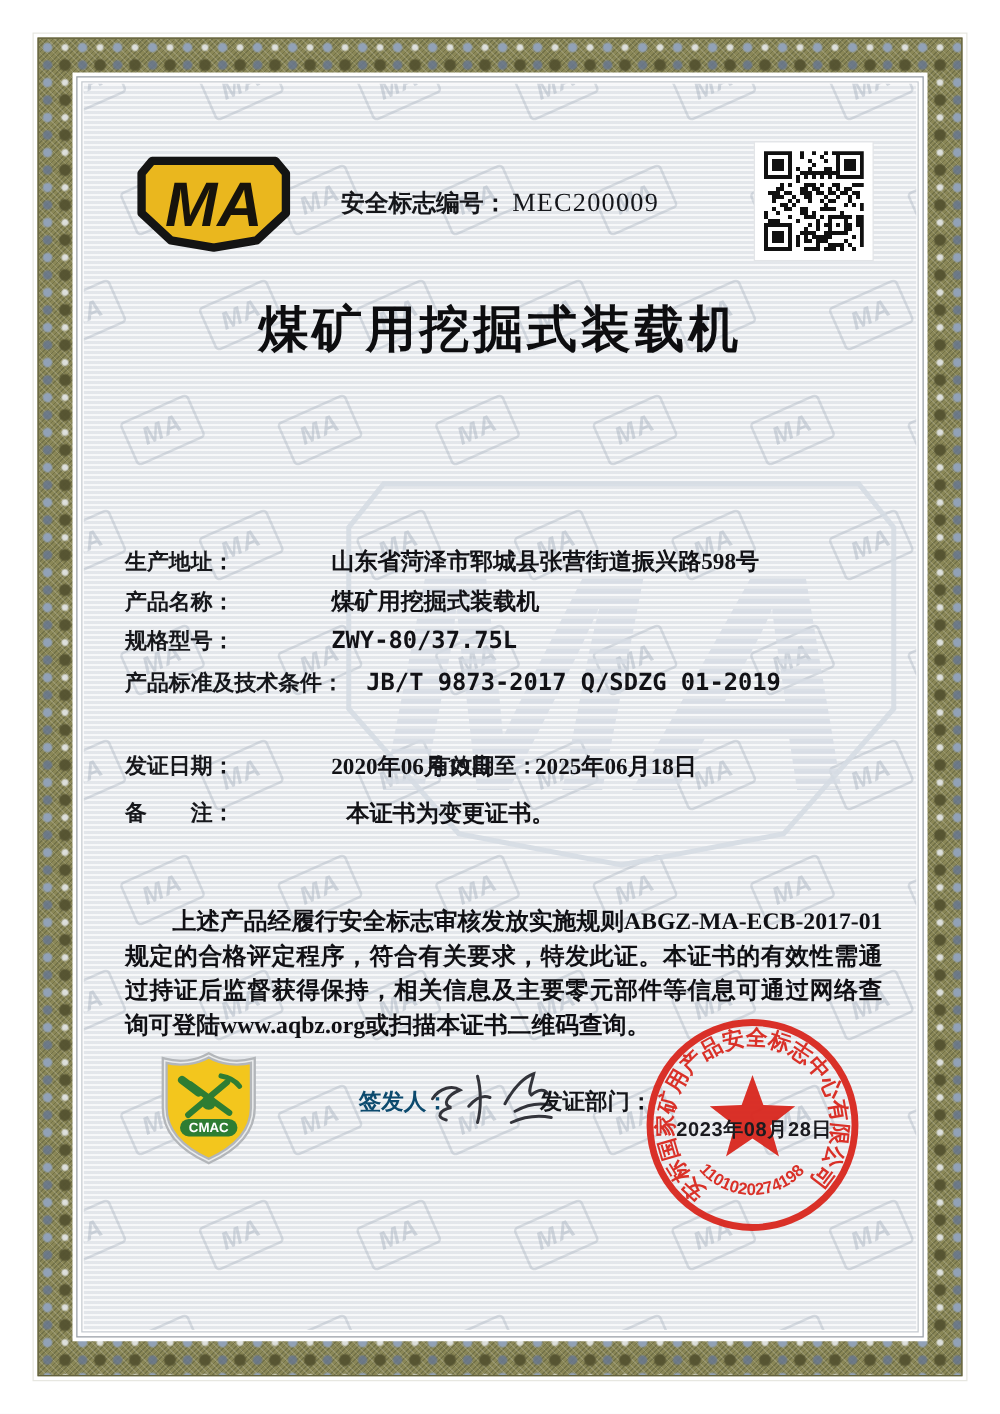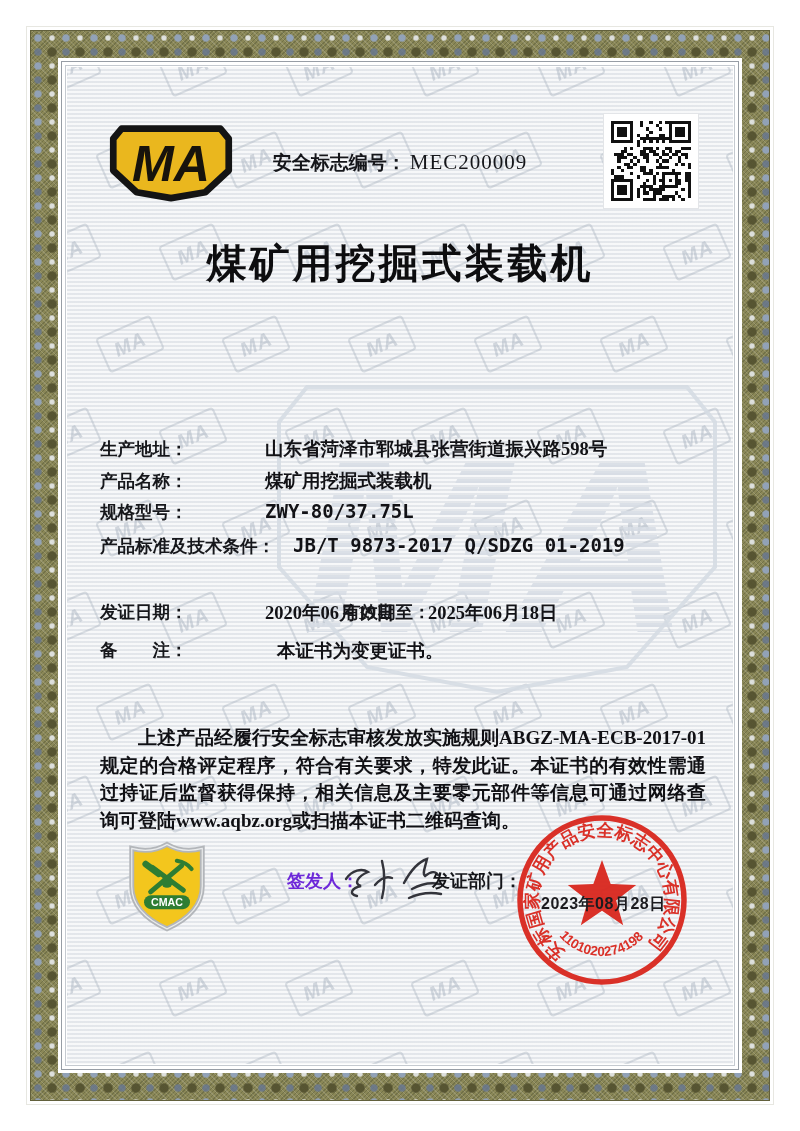--- a/index.html
+++ b/index.html
@@ -49,21 +49,21 @@
   .frow .val{font-size:18.5px;font-weight:700;color:#121216;}
   .frow .val.mono{font-family:"DejaVu Sans Mono","Liberation Mono",monospace;font-size:19px;letter-spacing:0;}
   .pairlab{position:absolute;font-size:17.5px;font-weight:700;color:#16171b;}
   .pairval{position:absolute;font-size:18.5px;font-weight:700;color:#121216;}
 
   #statement{left:100px;top:724px;width:606px;font-size:19px;font-weight:700;color:#101014;
     line-height:27.5px;text-indent:2em;text-align:justify;}
 
   
   #cmac{left:126px;top:841px;}
-  #signerlabel{left:287px;top:869px;font-family:Liberation Sans, sans-serif;font-size:18px;font-weight:700;color:#6d28d9;}
+  #signerlabel{left:287px;top:869px;font-family:Liberation Sans, sans-serif;font-size:18px;font-weight:700;color:#0c4a6e;}
   #signature{left:338px;top:843px;}
   #deptlabel{left:432px;top:869px;font-family:"Liberation Sans","DejaVu Sans",sans-serif;font-size:18px;font-weight:700;color:#141519;}
   #seal{left:515px;top:813px;width:174px;height:174px;opacity:.94;}
   #sealdate{left:541px;top:894px;font-family:"Liberation Sans","DejaVu Sans",sans-serif;font-size:16px;font-weight:700;color:#1b1b1f;letter-spacing:.5px;z-index:9;}
 </style>
 </head>
 <body>
 
 <div id="page">
 

